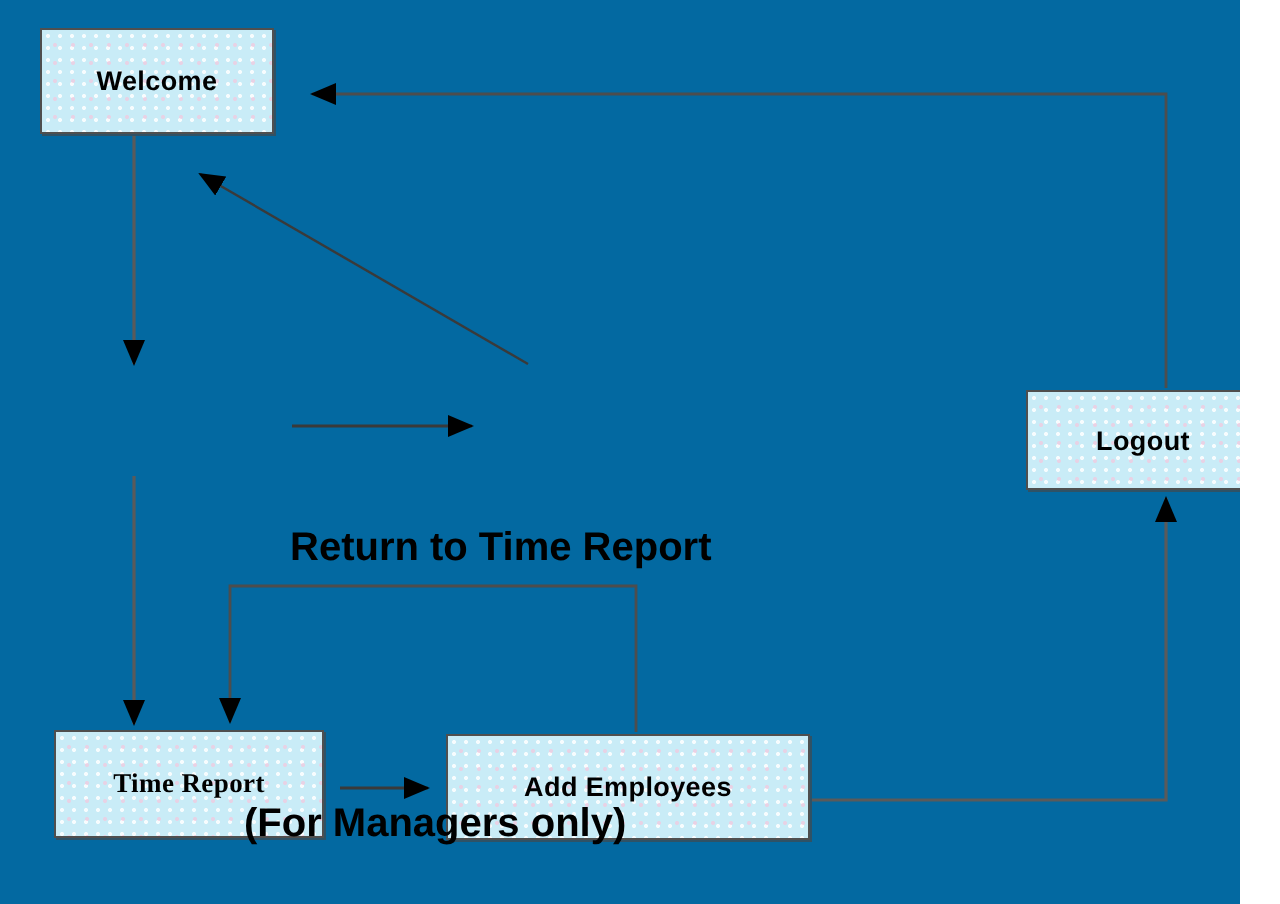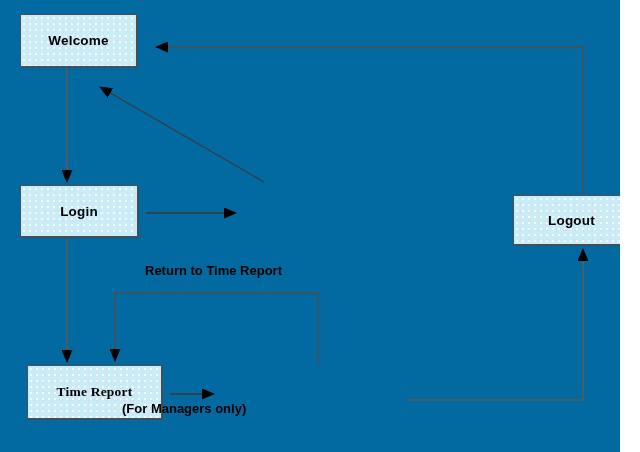--- a/index.html
+++ b/index.html
@@ -44,21 +44,21 @@
   .node-welcome       { left: 20px;  top: 14px;  width: 117px; height: 53px; }
   .node-login         { left: 20px;  top: 185px; width: 118px; height: 52px; }
   .node-error         { left: 245px; top: 195px; width: 115px; height: 50px; }
   .node-logout        { left: 513px; top: 195px; width: 117px; height: 50px; }
   .node-time-report   { left: 27px;  top: 365px; width: 135px; height: 54px; font-family: Liberation Serif, serif; }
   .node-add-employees { left: 223px; top: 367px; width: 182px; height: 53px; }
   .annotation {
     position: absolute;
     color: #000000;
     font-weight: bold;
-    font-size: 13px;
+    font-size: 20px;
     white-space: nowrap;
   }
   .annotation-return   { left: 145px; top: 263px; }
   .annotation-managers { left: 122px; top: 401px; }
 </style>
 </head>
 <body>
 
 <div class="canvas">
 
@@ -83,31 +83,31 @@
 
     <polyline points="406,400 583,400 583,249" fill="none" stroke="#5a5a5a" stroke-width="1.6" marker-end="url(#ah)"></polyline>
 
     <polyline points="583,194 583,47 156,47" fill="none" stroke="#4d4d4d" stroke-width="1.4" marker-end="url(#ah)"></polyline>
   </svg>
 
   <div class="node node-welcome">
     <span>Welcome</span>
   </div>
 
-  <div class="node node-login">
-    <span>Login</span>
-  </div>
 
 
   <div class="node node-logout">
     <span>Logout</span>
   </div>
 
   <div class="node node-time-report">
     <span>Time Report</span>
   </div>
 
+  <div class="node node-add-employees">
+    <span>Add Employees</span>
+  </div>
 
   <div class="annotation annotation-return">Return to Time Report</div>
 
   <div class="annotation annotation-managers">(For Managers only)</div>
 
 </div>
 
 </body></html>

